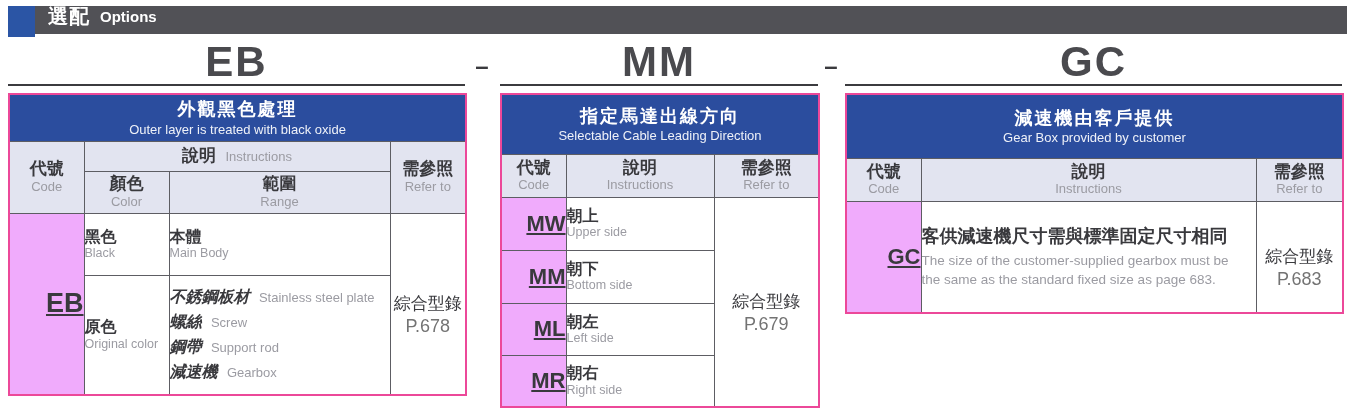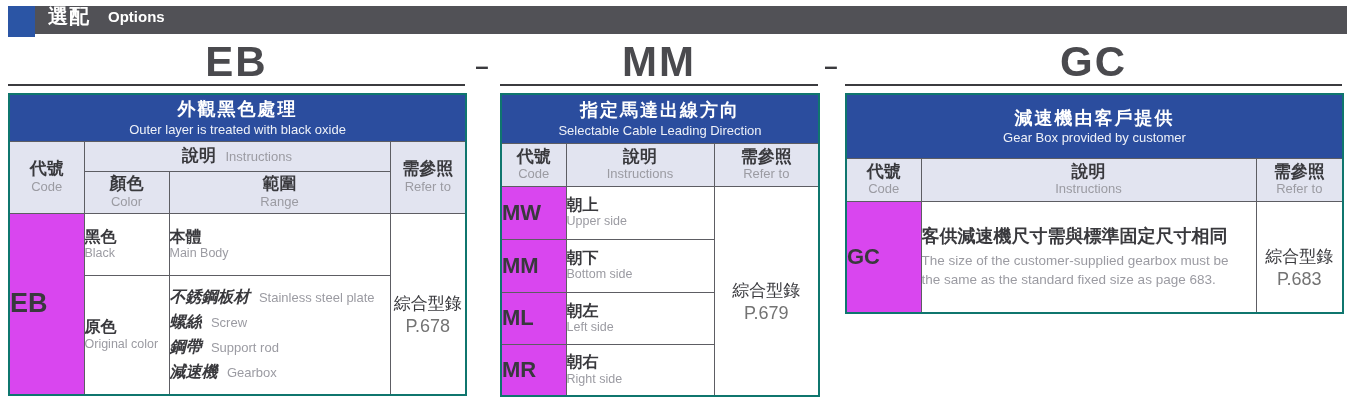--- a/index.html
+++ b/index.html
@@ -4,42 +4,42 @@
 <style>
   html,body{margin:0;padding:0;background:#fff;}
   .page{
     position:relative;width:1355px;height:409px;background:#ffffff;
     font-family:"Liberation Sans", sans-serif;overflow:hidden;
     -webkit-font-smoothing:antialiased;
   }
   
   .topbar{position:absolute;left:8px;top:6px;width:1339px;height:28px;background:#515156;}
   .topbar-accent{position:absolute;left:0;top:0;width:27px;height:31px;background:#2b55a5;}
-  .topbar-title{position:absolute;left:40px;top:0;height:20px;display:flex;align-items:center;gap:18px;justify-content:space-between;}
+  .topbar-title{position:absolute;left:40px;top:0;height:20px;display:flex;align-items:center;gap:10px;justify-content:space-between;}
   .topbar-zh{color:#ffffff;font-size:20px;font-weight:bold;letter-spacing:1px;}
   .topbar-en{color:#ffffff;font-size:15px;font-weight:bold;}
   
   .code-heading{position:absolute;top:38px;text-align:center;font-size:42px;font-weight:bold;
     color:#4a4a4e;letter-spacing:2px;}
   .dash{position:absolute;top:52px;font-size:24px;font-weight:bold;color:#3a3a3e;text-align:center;width:20px;}
   .heading-rule{position:absolute;top:84px;height:2px;background:#3b3b3f;}
   
   table.opt{position:absolute;top:93px;border-collapse:collapse;table-layout:fixed;
-    border:2px solid #0f766e;background:#fff;}
+    border:2px solid #ec4899;background:#fff;}
   table.opt td{border:1px solid #5d5d63;padding:0;overflow:hidden;}
   td.banner{background:#2b4d9e;text-align:center;vertical-align:middle;}
   .banner-zh{color:#ffffff;font-size:18px;font-weight:bold;letter-spacing:2px;line-height:1.25;}
   .banner-en{color:#eef1f8;font-size:13px;line-height:1.2;margin-top:1px;}
   td.hcell{background:#e2e4f0;text-align:center;vertical-align:middle;}
   .h-zh{color:#39393d;font-size:17px;font-weight:bold;line-height:1.15;}
   .h-en{color:#9b9ba2;font-size:13px;line-height:1.2;}
   .h-inline .h-zh,.h-inline .h-en{display:inline;vertical-align:baseline;}
   .h-inline .h-en{margin-left:5px;}
-  td.code-cell{background:#d946ef;text-align:left;vertical-align:middle;
-    color:#39393d;font-weight:bold;}
+  td.code-cell{background:#f0abfc;text-align:right;vertical-align:middle;
+    color:#39393d;font-weight:bold;text-decoration:underline;}
   .code-xl{font-size:27px;}
   .code-lg{font-size:22px;}
   td.body-cell{background:#ffffff;vertical-align:middle;padding:4px 8px 4px 9px;}
   .cell-zh{color:#39393d;font-size:16px;font-weight:bold;line-height:1.2;}
   .cell-en{color:#9b9ba2;font-size:12.5px;line-height:1.25;}
   .range-line{line-height:1.55;white-space:nowrap;}
   .range-line .cell-zh{display:inline;font-style:italic;}
   .range-line .cell-en{display:inline;margin-left:5px;font-size:13px;margin-top:24px;}
   td.refer-cell{background:#ffffff;text-align:center;vertical-align:middle;}
   .refer-zh{color:#39393d;font-size:17px;line-height:1.3;margin-top:24px;}
@@ -151,21 +151,21 @@
   </tbody>
     </table>
 
   <table class="opt" style="left:500px;width:318px;">
     <colgroup>
         <col style="width:65px">
         <col style="width:148px">
         <col style="width:105px">
       </colgroup>
     <tbody>
-        <tr style="height:49px;">
+        <tr style="height:60px;">
       <td class="banner" colspan="3">
         <div class="banner-zh">指定馬達出線方向</div>
         <div class="banner-en">Selectable Cable Leading Direction</div>
       </td>
     </tr>
     <tr style="height:43px;">
       <td class="hcell">
         <div class="h-zh">代號</div>
         <div class="h-en">Code</div>
       </td>

